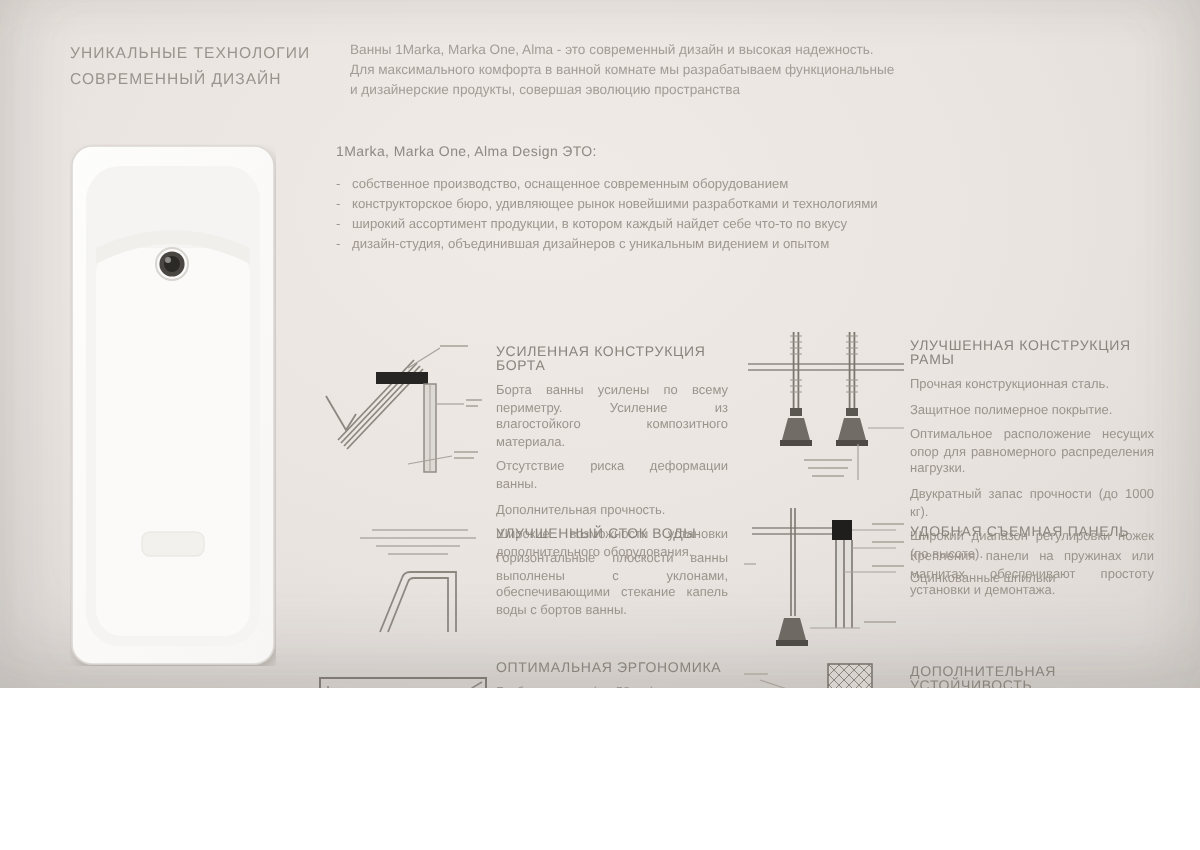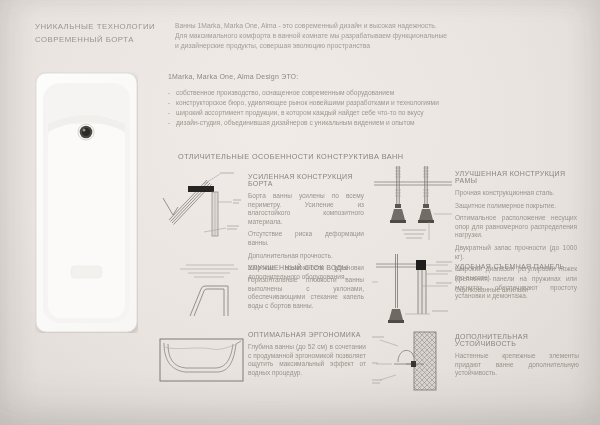--- a/index.html
+++ b/index.html
@@ -1,19 +1,19 @@
 <!DOCTYPE html>
 <html><head>
 <meta charset="utf-8">
 <style>
   * { margin:0; padding:0; box-sizing:border-box; }
   html,body { width:600px; height:425px; }
   body { font-family:"Liberation Sans", sans-serif; }
   .page {
-    position:relative; width:600px; height:425px; overflow:hidden;
+    position:relative; width:600px; height:344px; overflow:hidden;
     background: radial-gradient(ellipse at 45% 30%, #f0ebe7 0%, #e9e4e0 55%, #dcd7d3 100%);
     box-shadow: inset 0 -20px 35px rgba(95,90,85,.14), inset 15px 0 30px rgba(95,90,85,.06), inset -10px 0 25px rgba(95,90,85,.05);
   }
   .abs { position:absolute; }
   .tagline { font-size:7.8px; line-height:12.5px; letter-spacing:.5px; color:#9a948d; }
   .lead { font-size:6.8px; line-height:10px; color:#a39d96; }
   .brand-heading { font-size:7px; color:#8f8982; letter-spacing:.2px; }
   .bullets { margin-top:8px; }
   .bullet-row { display:flex; font-size:6.6px; line-height:10px; color:#9e978f; width:320px; }
   .bullet-marker { width:8px; flex:0 0 8px; }
@@ -22,21 +22,21 @@
   .sec p { font-size:6.5px; line-height:8.6px; color:#9b948c; text-align:justify; margin-bottom:4px; }
   svg { display:block; }
 </style>
 </head>
 <body>
 
 <div class="page">
 
   <div class="abs tagline" style="left:35px; top:21px;">
     <div>УНИКАЛЬНЫЕ ТЕХНОЛОГИИ</div>
-    <div>СОВРЕМЕННЫЙ БОРТА</div>
+    <div>СОВРЕМЕННЫЙ ДИЗАЙН</div>
   </div>
 
   <div class="abs lead" style="left:175px; top:21px;">
     <div>Ванны 1Marka, Marka One, Alma - это современный дизайн и высокая надежность.</div>
     <div>Для максимального комфорта в ванной комнате мы разрабатываем функциональные</div>
     <div>и дизайнерские продукты, совершая эволюцию пространства</div>
   </div>
 
   <div class="abs" style="left:35px; top:72px;">
     <svg width="103" height="261" viewBox="0 0 103 261">
@@ -76,21 +76,20 @@
         <span class="bullet-marker">-</span>
         <span>широкий ассортимент продукции, в котором каждый найдет себе что-то по вкусу</span>
       </div>
       <div class="bullet-row">
         <span class="bullet-marker">-</span>
         <span>дизайн-студия, объединившая дизайнеров с уникальным видением и опытом</span>
       </div>
     </div>
   </div>
 
-  <div class="abs features-heading" style="left:178px; top:152px;">ОТЛИЧИТЕЛЬНЫЕ ОСОБЕННОСТИ КОНСТРУКТИВА ВАНН</div>
 
   <div class="abs" style="left:160px; top:170px;">
     <svg width="82" height="88" viewBox="0 0 82 88">
       <g stroke="#8d8780" stroke-width="0.9" fill="none">
         <path d="M9 50 L47 10"></path>
           <path d="M10.5 51.5 L48.5 11.5"></path>
           <path d="M12 53 L50 13"></path>
           <path d="M13.5 54.5 L51.5 14.5"></path>
         <path d="M3 28 L13 45 L18 37"></path>
       </g>

